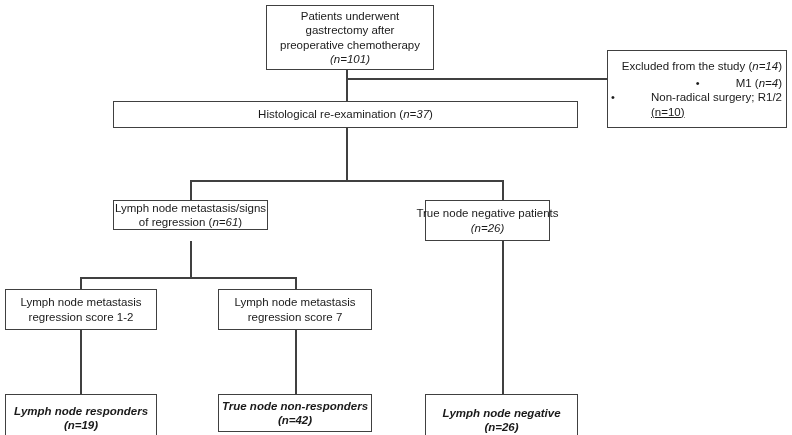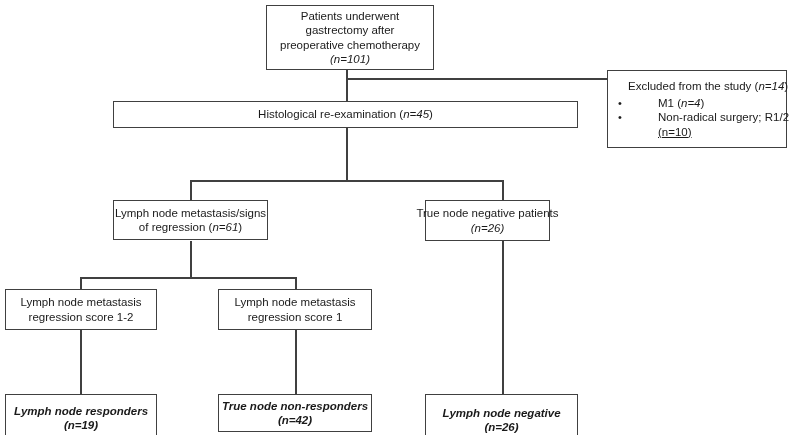--- a/index.html
+++ b/index.html
@@ -28,24 +28,23 @@
     font-size: 11.5px;
     line-height: 14.5px;
     color: #1a1a1a;
     z-index: 2;
     padding: 2px 4px;
   }
   .box .ln { display: block; white-space: nowrap; }
   .italic { font-style: italic; }
   .box.outcome { font-weight: bold; font-style: italic; }
   .box.left-align {
-    align-items: flex-start;
+    align-items: flex-end;
     text-align: left;
     padding-left: 10px;
-    margin-top: 20px;
   }
   .excluded-head {
     display: block;
     margin-bottom: 2px;
     padding-left: 10px;
     white-space: nowrap;
   }
   .bullet-row {
     display: flex;
     align-items: flex-start;
@@ -109,41 +108,41 @@
     <span class="bullet-row">
       <span class="bullet-dot">•</span>
       <span class="bullet-text">
         <span style="display:block;">Non-radical surgery; R1/2</span>
         <span style="display:block;text-decoration:underline;">(n=10)</span>
       </span>
     </span>
   </div>
 
   <div class="box" style="left:113px; top:101px; width:465px; height:27px;">
-    <span class="ln"><span>Histological re-examination (</span><span class="italic">n=45</span><span>)</span></span>
+    <span class="ln"><span>Histological re-examination (</span><span class="italic">n=37</span><span>)</span></span>
   </div>
 
-  <div class="box" style="left:113px; top:200px; width:155px; height:40px;">
+  <div class="box" style="left:113px; top:200px; width:155px; height:30px;">
     <span class="ln">Lymph node metastasis/signs</span>
     <span class="ln"><span>of regression (</span><span class="italic">n=61</span><span>)</span></span>
   </div>
 
   <div class="box" style="left:425px; top:200px; width:125px; height:41px;">
     <span class="ln">True node negative patients</span>
     <span class="ln italic">(n=26)</span>
   </div>
 
   <div class="box" style="left:5px; top:289px; width:152px; height:41px;">
     <span class="ln">Lymph node metastasis</span>
     <span class="ln">regression score 1-2</span>
   </div>
 
   <div class="box" style="left:218px; top:289px; width:154px; height:41px;">
     <span class="ln">Lymph node metastasis</span>
-    <span class="ln">regression score 1</span>
+    <span class="ln">regression score 7</span>
   </div>
 
   <div class="box outcome" style="left:5px; top:394px; width:152px; height:48px;">
     <span class="ln">Lymph node responders</span>
     <span class="ln">(n=19)</span>
   </div>
 
   <div class="box outcome" style="left:218px; top:394px; width:154px; height:38px;">
     <span class="ln">True node non-responders</span>
     <span class="ln">(n=42)</span>

